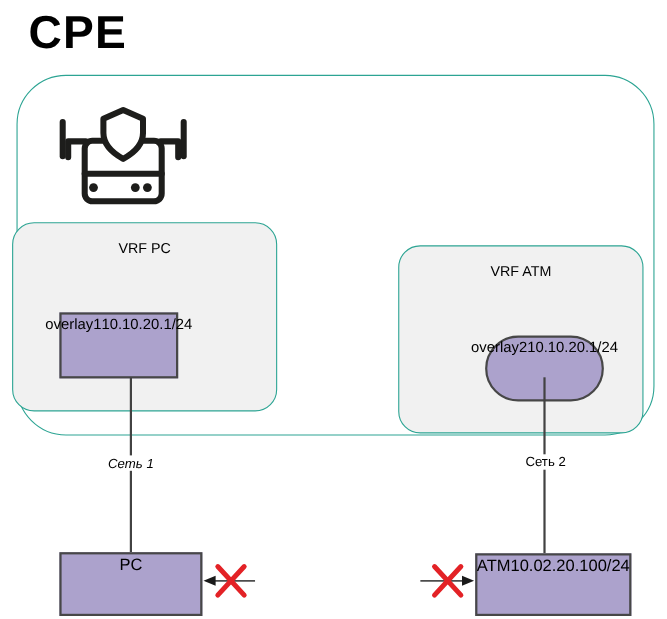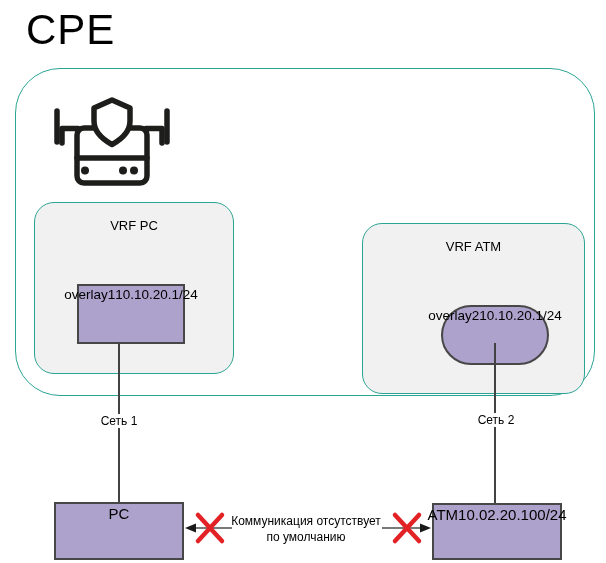--- a/index.html
+++ b/index.html
@@ -15,34 +15,34 @@
   html,body{background:#ffffff;}
   body{font-family:"Liberation Sans", sans-serif; color:var(--ink);}
   .canvas{
     position:relative;
     width:606px;height:563px;
     background:#ffffff;
     overflow:hidden;
   }
   .title{
     position:absolute;left:26px;top:8px;
-    font-size:42px;line-height:44px;font-weight:400;
+    font-size:42px;line-height:44px;font-weight:700;
     letter-spacing:1px;
   }
   .cpe-box{
     position:absolute;left:15px;top:68px;width:580px;height:328px;
     border:1px solid var(--teal);border-radius:45px;background:#ffffff;
   }
   .vrf{
     position:absolute;
     background:var(--vrf_fill);
     border:1px solid var(--teal);
     border-radius:20px;
   }
-  .vrf-pc{left:34px;top:202px;width:200px;height:172px;}
+  .vrf-pc{left:11px;top:202px;width:241px;height:172px;}
   .vrf-atm{left:362px;top:203px;width:223px;height:171px;margin-top:20px;}
   .vrf-label{
     position:absolute;top:15px;left:0;right:0;
     text-align:center;font-size:13px;
   }
   .overlay-box{
     position:absolute;width:108px;height:60px;
     background:var(--node_fill);
     border:2px solid var(--node_border);
     display:flex;flex-direction:row;justify-content:center;
@@ -54,31 +54,31 @@
     position:absolute;width:2px;background:var(--line);
   }
   .vline.l1{left:118px;top:343px;height:159px;}
   .vline.l2{left:494px;top:343px;height:160px;}
   .net-label{
     position:absolute;
     font-size:12px;line-height:14px;
     background:#ffffff;padding:0 3px;
     transform:translateX(-50%);
   }
-  .net-label.n1{left:119px;top:414px;}
+  .net-label.n1{left:119px;top:414px;font-style:italic;}
   .net-label.n2{left:496px;top:413px;}
   .node-box{
     position:absolute;
     background:var(--node_fill);
     border:2px solid var(--node_border);
     display:flex;flex-direction:row;justify-content:center;
     text-align:center;font-size:15px;line-height:20px;
   }
   .node-box.pc{left:54px;top:502px;width:130px;height:58px;}
-  .node-box.atm{left:432px;top:503px;width:130px;height:57px;}
+  .node-box.atm{left:432px;top:503px;width:142px;height:57px;}
   .router-icon{position:absolute;left:45px;top:95px;}
   .arrow-svg,.x-svg{position:absolute;}
   .arrow-left{left:184px;top:520px;}
   .arrow-right{left:382px;top:520px;}
   .x-left{left:194px;top:510px;}
   .x-right{left:391px;top:510px;}
   .comm-text{
     position:absolute;left:228px;top:514px;width:156px;
     text-align:center;font-size:12px;line-height:15.5px;
   }
@@ -152,18 +152,14 @@
       <line x1="28" y1="5" x2="4" y2="31"></line>
     </g>
   </svg>
   <svg class="x-svg x-right" width="32" height="36" viewBox="0 0 32 36">
     <g stroke="#E32226" stroke-width="4.5" stroke-linecap="round">
       <line x1="4" y1="5" x2="28" y2="31"></line>
       <line x1="28" y1="5" x2="4" y2="31"></line>
     </g>
   </svg>
 
-  <div class="comm-text">
-    <div>Коммуникация отсутствует</div>
-    <div>по умолчанию</div>
-  </div>
 
 </div>
 
 </body></html>

